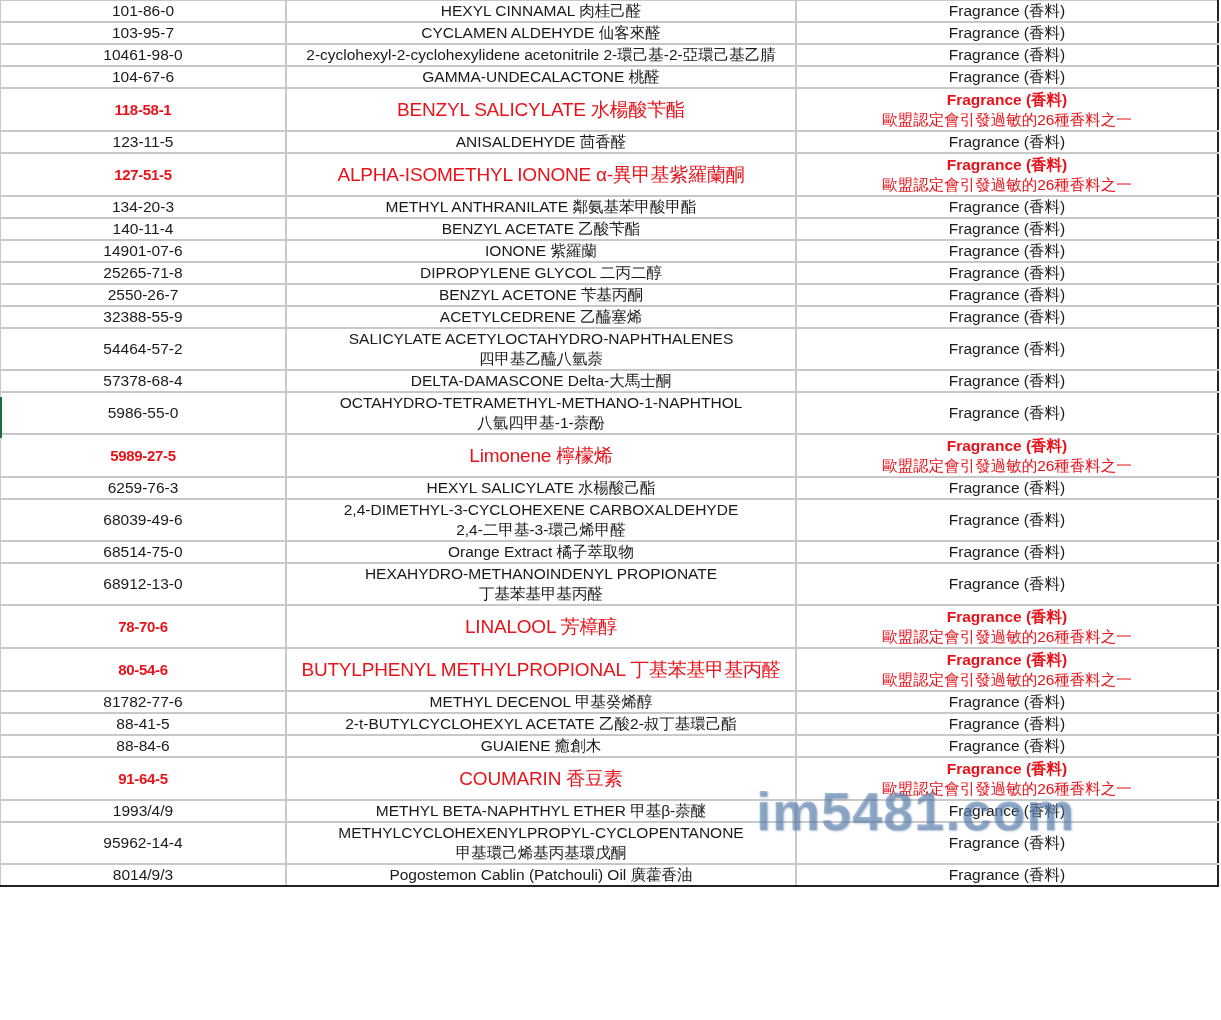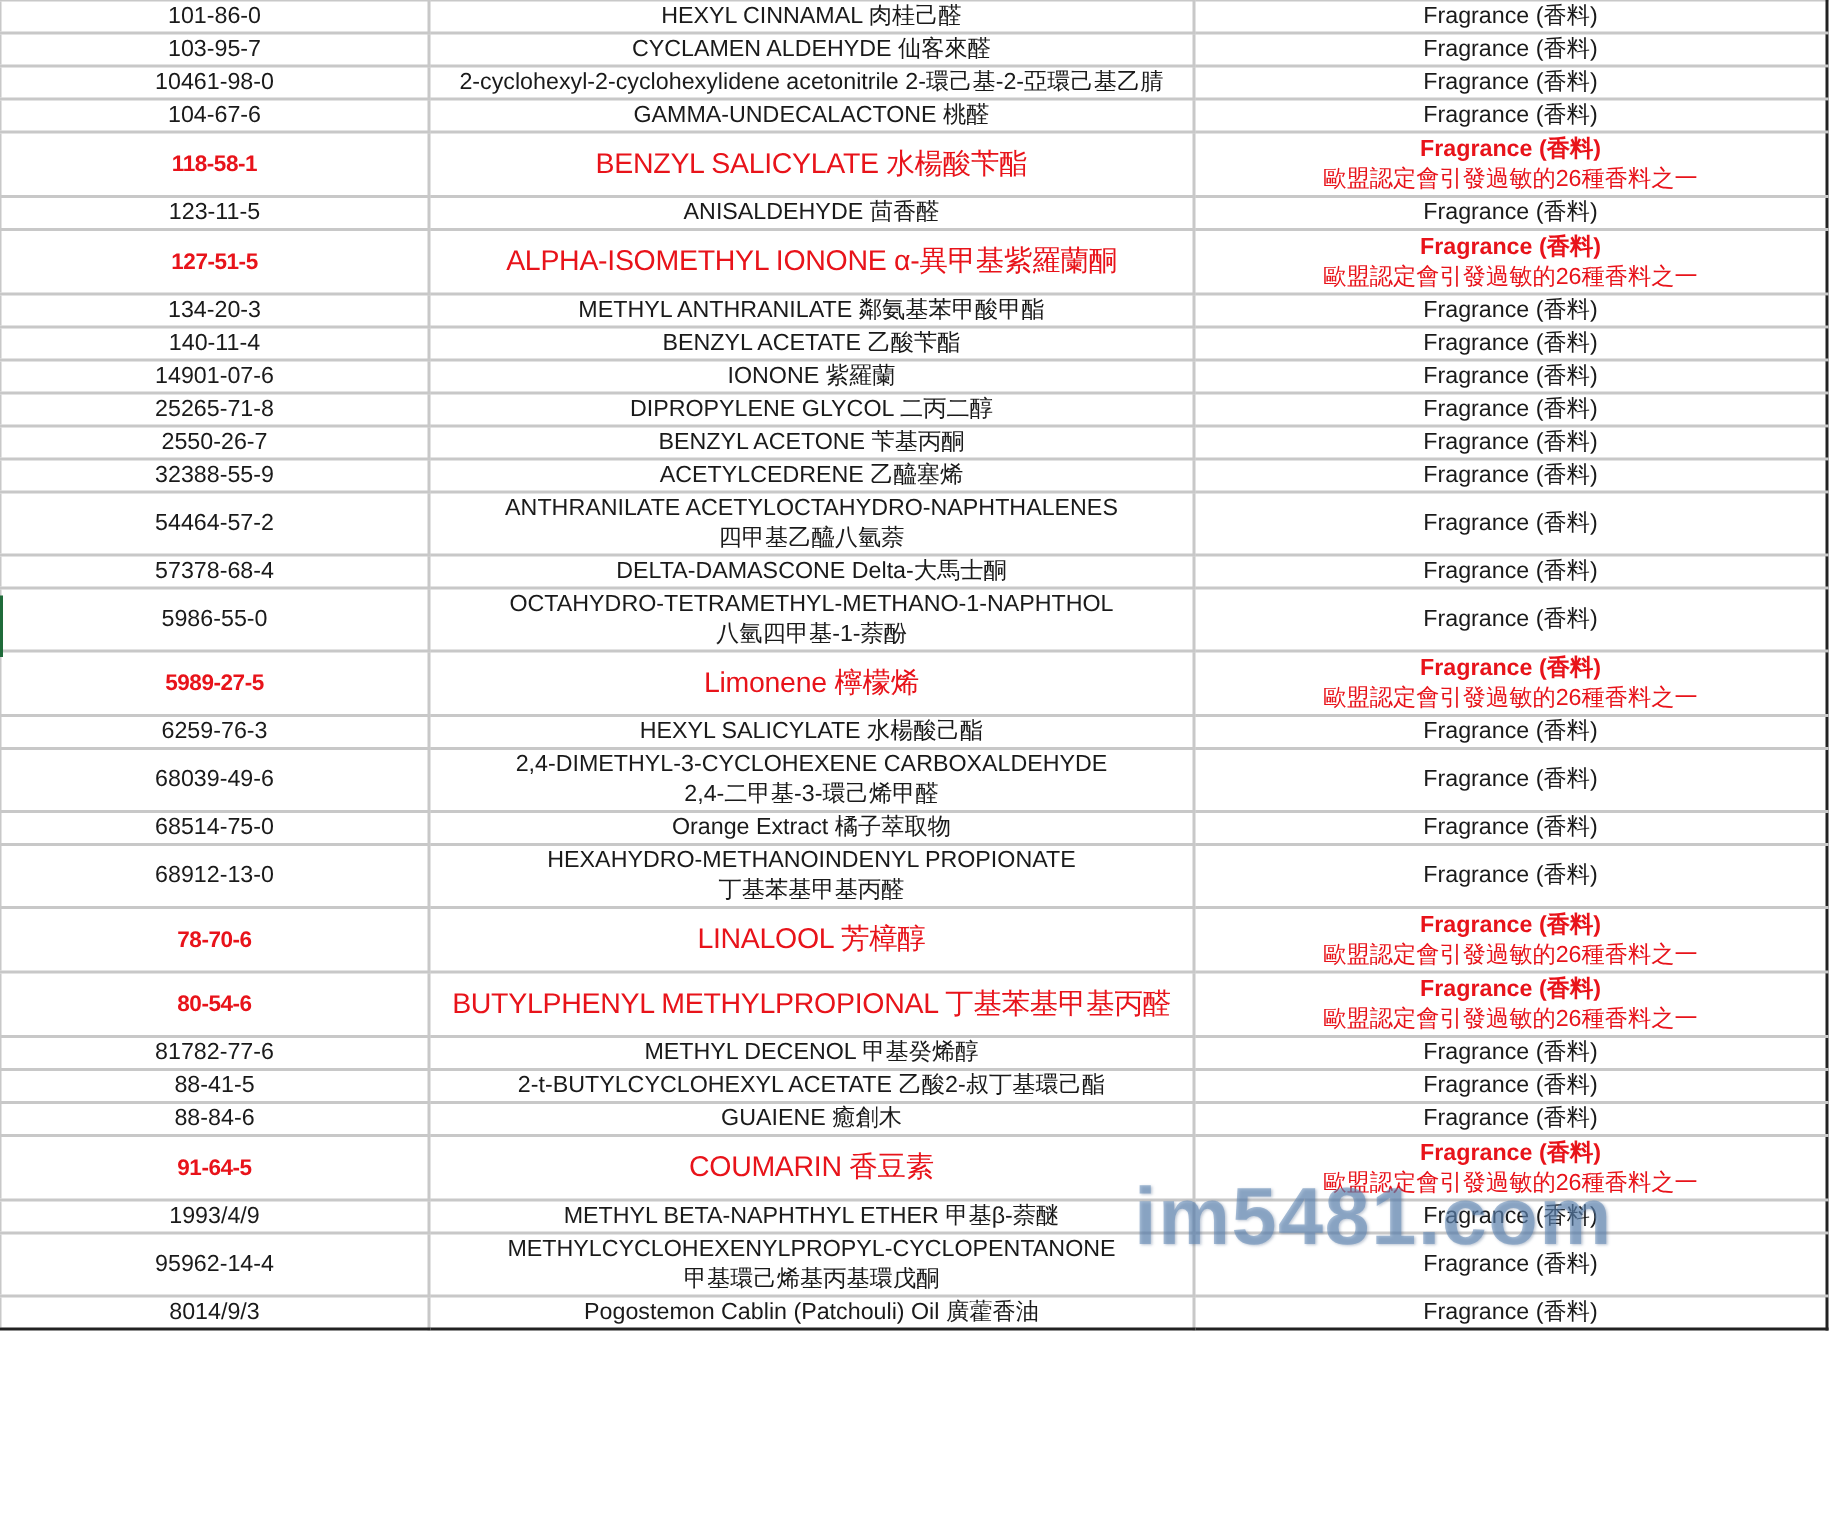--- a/index.html
+++ b/index.html
@@ -209,21 +209,21 @@
         <td class="col-name">
           <span class="line">ACETYLCEDRENE 乙醯塞烯</span>
         </td>
         <td class="col-func">
           <span class="line">Fragrance (香料)</span>
         </td>
       </tr>
       <tr class="r2">
         <td class="col-cas"><span>54464-57-2</span></td>
         <td class="col-name">
-          <span class="line">ANTHRANILATE ACETYLOCTAHYDRO-NAPHTHALENES</span>
+          <span class="line">SALICYLATE ACETYLOCTAHYDRO-NAPHTHALENES</span>
           <span class="line">四甲基乙醯八氫萘</span>
         </td>
         <td class="col-func">
           <span class="line">Fragrance (香料)</span>
         </td>
       </tr>
       <tr class="r1">
         <td class="col-cas"><span>57378-68-4</span></td>
         <td class="col-name">
           <span class="line">DELTA-DAMASCONE Delta-大馬士酮</span>

